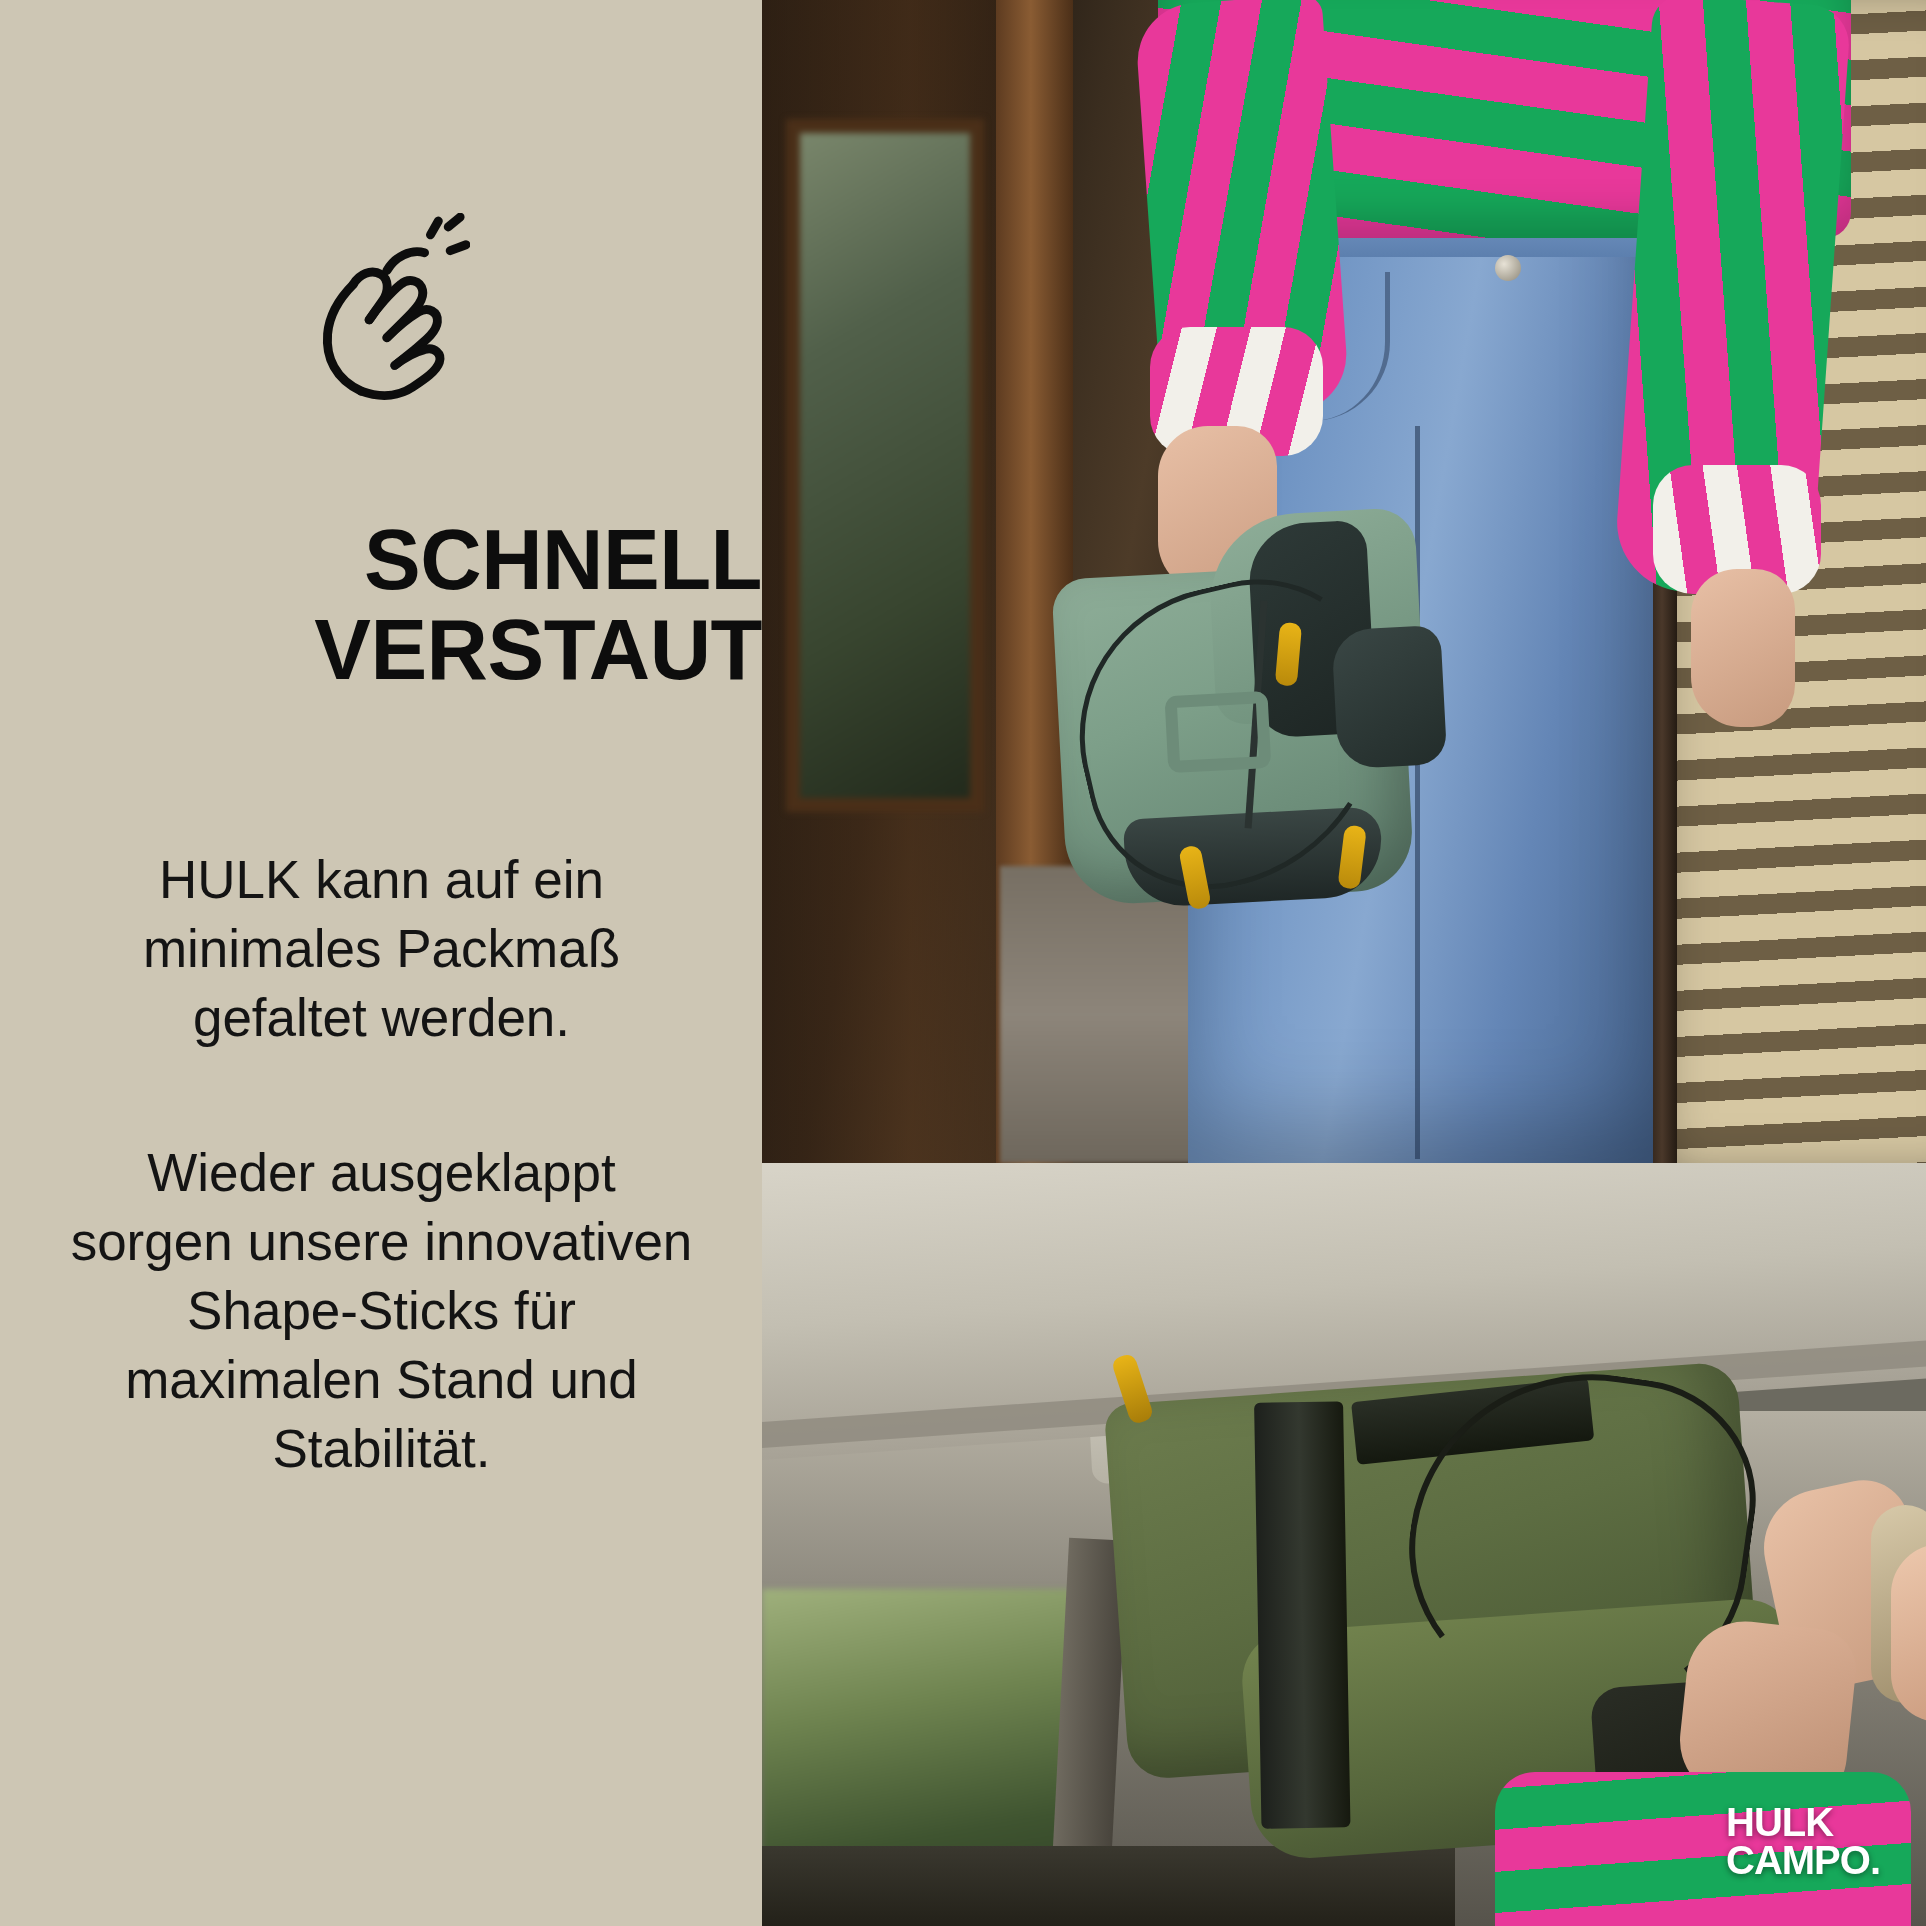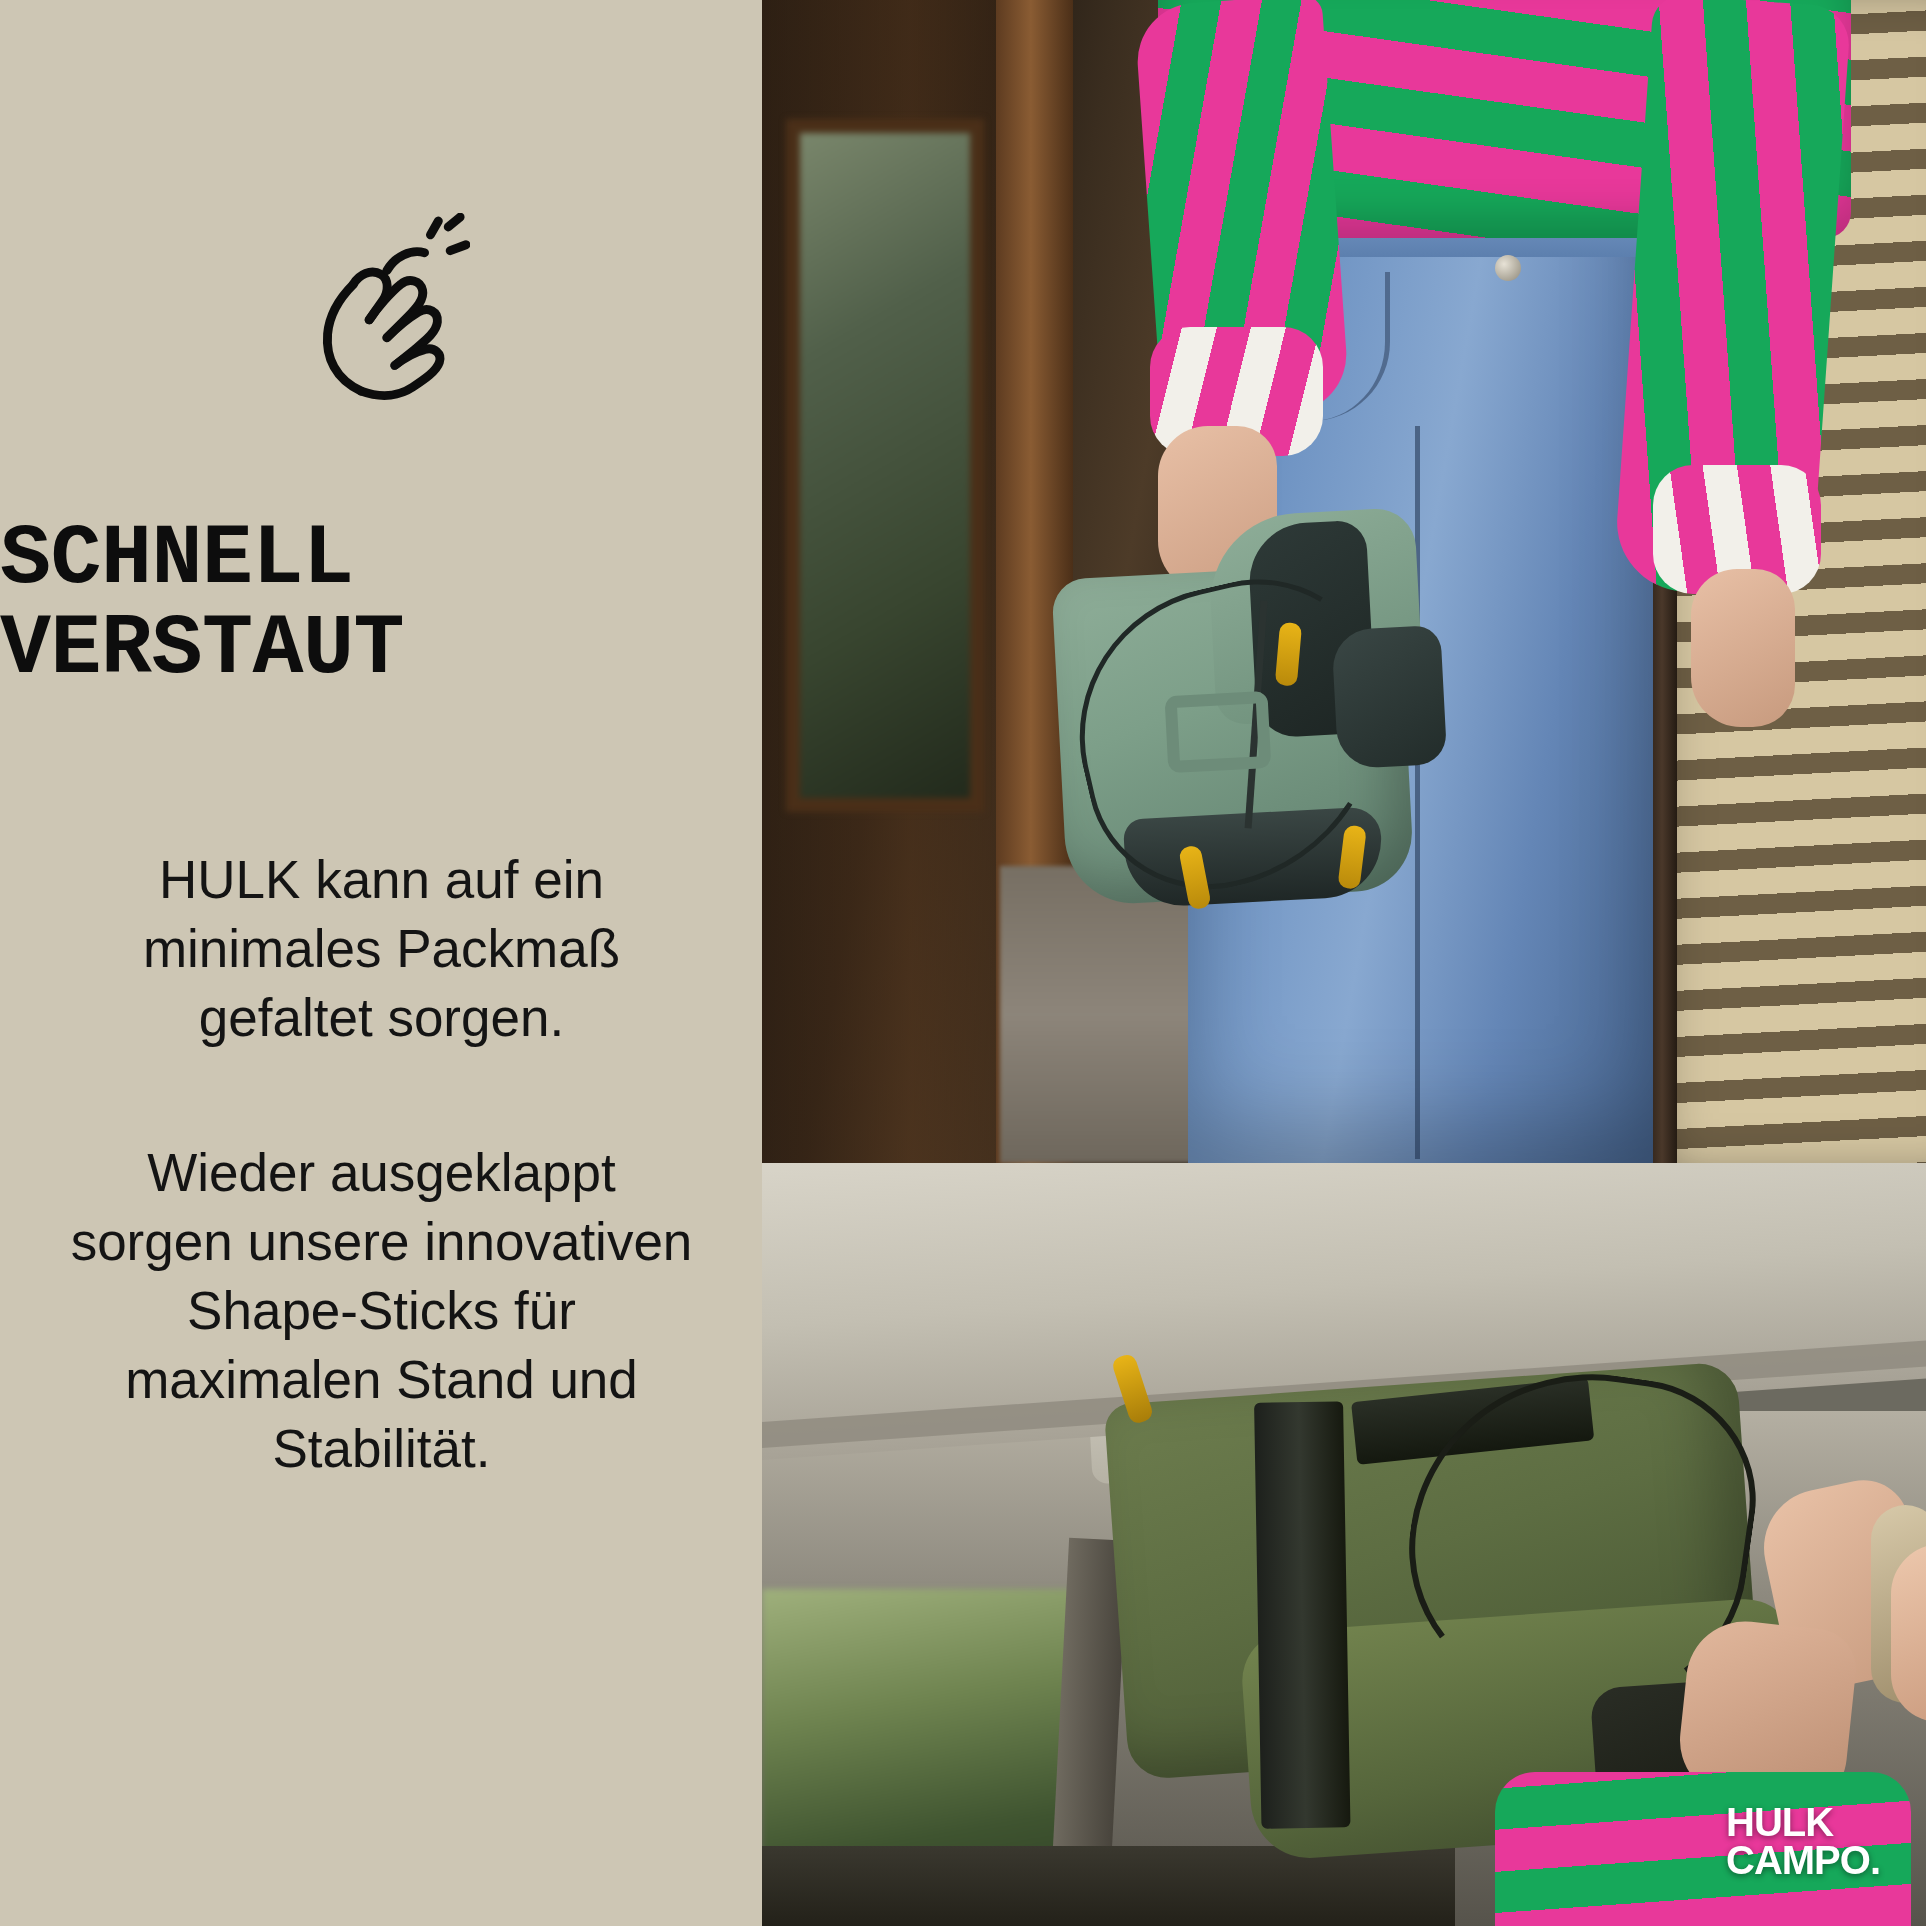--- a/index.html
+++ b/index.html
@@ -37,27 +37,27 @@
     display: flex;
     justify-content: center;
   }
   .icon-wrap svg { display: block; }
 
   .headline {
     position: absolute;
     left: 0;
     top: 515px;
     width: 762px;
-    text-align: left;
+    text-align: right;
     font-weight: bold;
     font-size: 85px;
     line-height: 1.06;
     letter-spacing: -0.5px;
     color: #0d0d0d;
-    font-family: Liberation Mono, monospace;
+    font-family: Liberation Sans, sans-serif;
     white-space: pre-line;
   }
 
   .body-block {
     position: absolute;
     left: 30px;
     width: 703px;
     text-align: center;
     color: #141414;
     font-size: 53px;
@@ -476,21 +476,21 @@
         <path d="M160 38 L176 32"></path>
         <path d="M158 14 L170 4"></path>
       </svg>
     </div>
 
     <div class="headline">SCHNELL
 VERSTAUT</div>
 
     <div class="body-block body-1">HULK kann auf ein
 minimales Packmaß
-gefaltet sorgen.</div>
+gefaltet werden.</div>
 
     <div class="body-block body-2">Wieder ausgeklappt
 sorgen unsere innovativen
 Shape-Sticks für
 maximalen Stand und
 Stabilität.</div>
   </div>
 
   <div class="photo-col">
 

